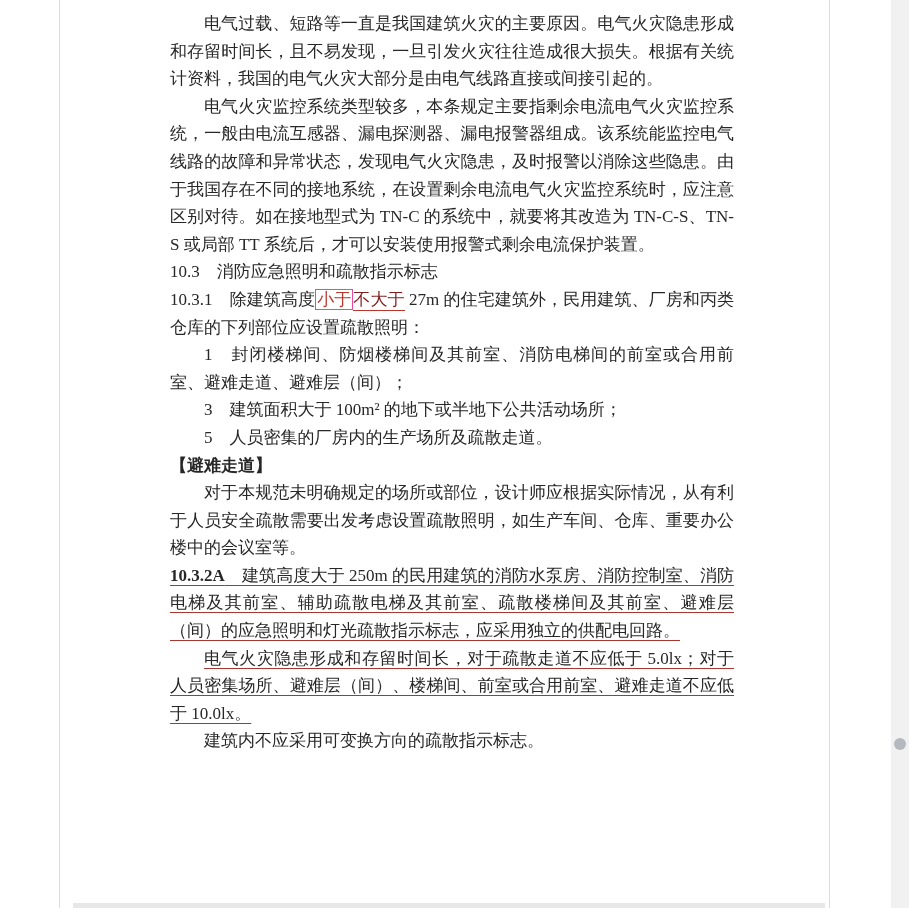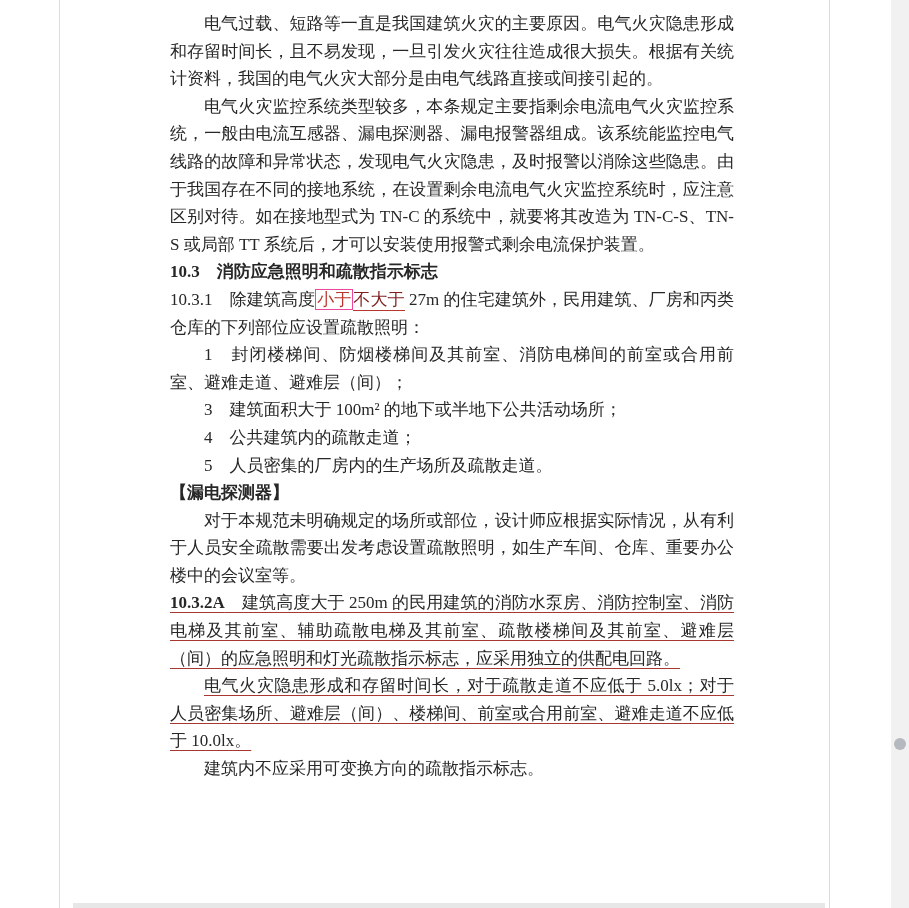--- a/index.html
+++ b/index.html
@@ -26,21 +26,21 @@
   .page p {
     margin: 0;
     font-size: 17px;
     line-height: 27.6px;
     color: #272727;
     text-align: justify;
   }
   .indent { text-indent: 2em; }
   .heading {
     text-align: center;
-    font-weight: bold;
+    font-weight: normal;
     font-size: 17.5px;
     color: #1c1c1c;
     margin: 8px 0 9px 0;
     text-indent: 0;
   }
   .bold { font-weight: bold; }
   .red-ins-block {
     color: #a8372f;
     text-decoration: underline;
     text-underline-offset: 4px;
@@ -94,24 +94,23 @@
   <p class="indent">电气火灾监控系统类型较多，本条规定主要指剩余电流电气火灾监控系统，一般由电流互感器、漏电探测器、漏电报警器组成。该系统能监控电气线路的故障和异常状态，发现电气火灾隐患，及时报警以消除这些隐患。由于我国存在不同的接地系统，在设置剩余电流电气火灾监控系统时，应注意区别对待。如在接地型式为 TN-C 的系统中，就要将其改造为 TN-C-S、TN-S 或局部 TT 系统后，才可以安装使用报警式剩余电流保护装置。</p>
 
   <p class="heading">10.3　消防应急照明和疏散指示标志</p>
 
   <p>
     <span>10.3.1</span><span>　除建筑高度</span><span class="boxed-del">小于</span><span class="ins-word">不大于</span><span> 27m 的住宅建筑外，民用建筑、厂房和丙类仓库的下列部位应设置疏散照明：</span>
   </p>
 
   <p class="indent">1　封闭楼梯间、防烟楼梯间及其前室、消防电梯间的前室或合用前室、避难走道、避难层（间）；</p>
   <p class="indent">3　建筑面积大于 100m² 的地下或半地下公共活动场所；</p>
-  <p class="indent">4　公共建筑内的疏散走道；</p>
   <p class="indent">5　人员密集的厂房内的生产场所及疏散走道。</p>
 
-  <p class="bold">【漏电探测器】</p>
+  <p class="bold">【避难走道】</p>
 
 
   <p class="indent">对于本规范未明确规定的场所或部位，设计师应根据实际情况，从有利于人员安全疏散需要出发考虑设置疏散照明，如生产车间、仓库、重要办公楼中的会议室等。</p>
 
   <p class="red-ins-block">
     <span class="bold">10.3.2A</span><span>　建筑高度大于 250m 的民用建筑的消防水泵房、消防控制室、消防电梯及其前室、辅助疏散电梯及其前室、疏散楼梯间及其前室、避难层（间）的应急照明和灯光疏散指示标志，应采用独立的供配电回路。</span>
   </p>
 
   <p class="indent red-ins-block">电气火灾隐患形成和存留时间长，对于疏散走道不应低于 5.0lx；对于人员密集场所、避难层（间）、楼梯间、前室或合用前室、避难走道不应低于 10.0lx。</p>
 

